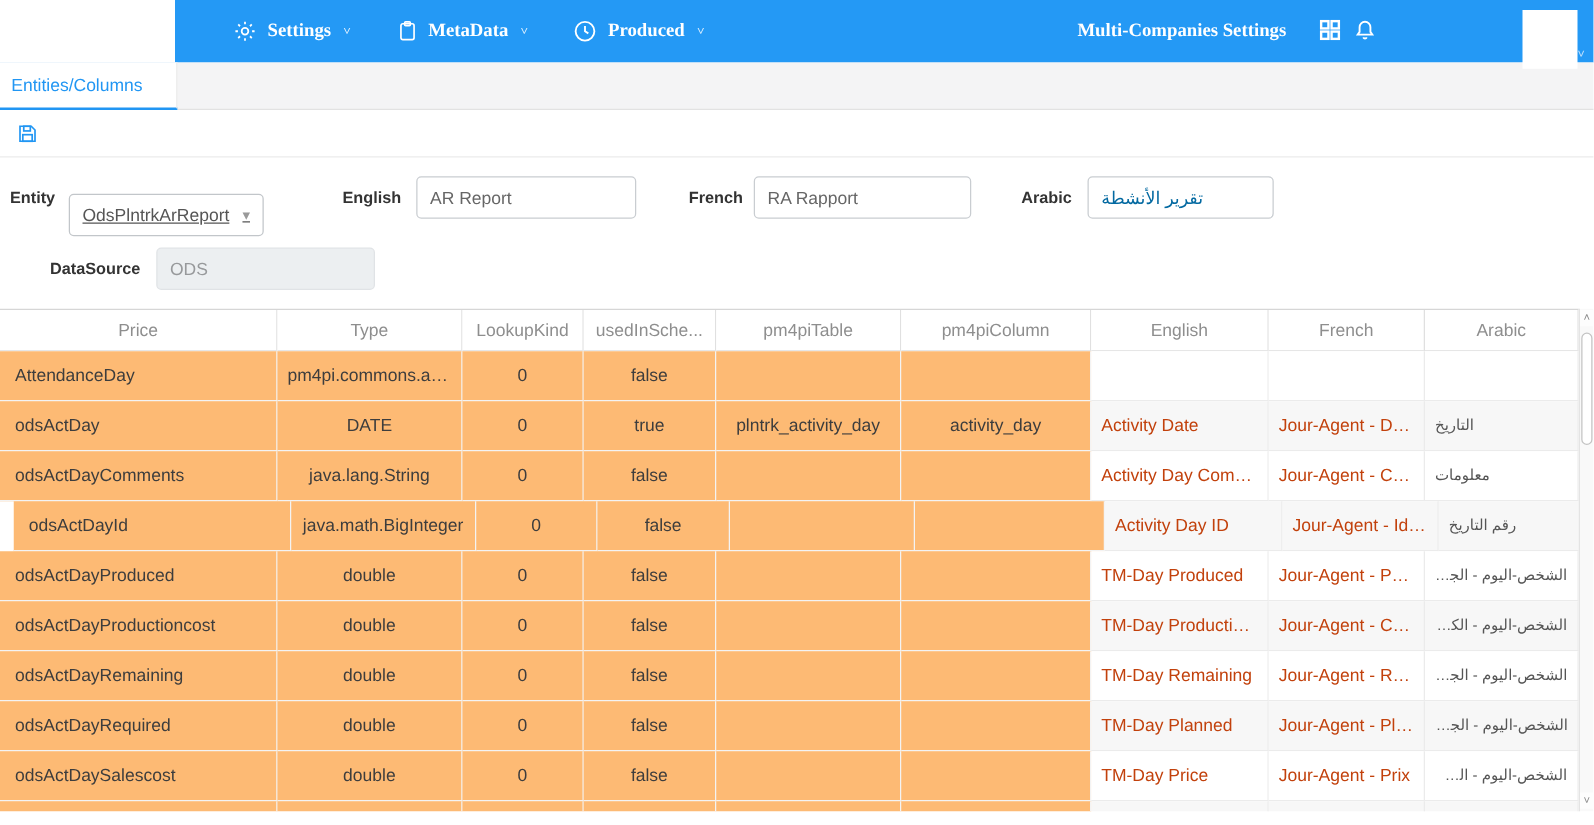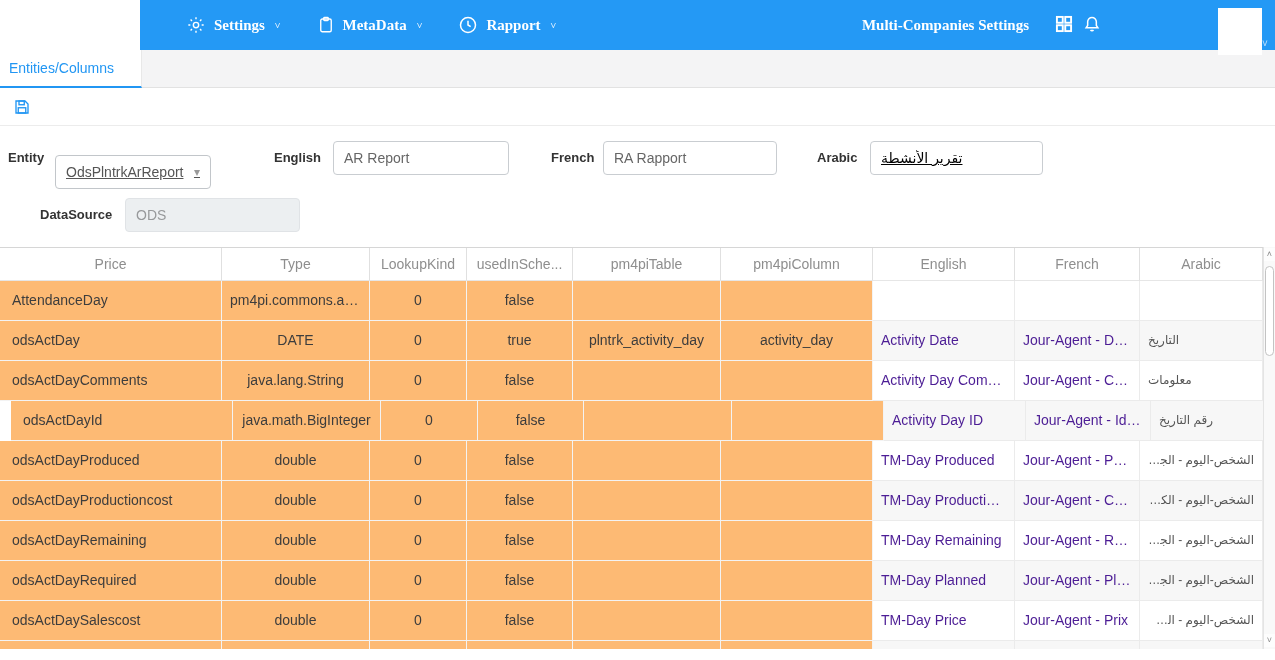--- a/index.html
+++ b/index.html
@@ -48,21 +48,21 @@
   .ghead { display:flex; height:33px; }
   .hcell { flex:none; border-right:1px solid #e0e0e0; border-bottom:1px solid #e6e6e6; color:#8e8e8e;
            font-size:14px; text-align:center; line-height:32px; overflow:hidden; white-space:nowrap;
            text-overflow:ellipsis; padding:0 4px; cursor:pointer; background:#fff; }
   .grow { display:flex; height:40px; }
   .cell { flex:none; line-height:39px; font-size:14px; overflow:hidden; white-space:nowrap;
           text-overflow:ellipsis; padding:0 8px; }
   .cell.ro { background:#fdba74; border-right:1px solid #f3f3f3; border-bottom:1px solid #f3f3f3;
              color:#3d3d3d; text-align:center; }
   .cell.ed { background:#fff; border-right:1px solid #ebebeb; border-bottom:1px solid #ebebeb;
-             color:#4c1d95; text-align:left; }
+             color:#c2410c; text-align:left; }
   .cell.ed.alt { background:#f7f7f7; }
   .cell.name { text-align:left; padding-left:12px; }
   .cell.ar { direction:rtl; font-size:12px; color:#555; }
 
   
   .vscroll { position:absolute; top:247px; left:1263px; width:12px; height:402px; background:#f9f9f9;
              border-left:1px solid #e4e4e4; }
   .sbtn { position:absolute; left:0; width:11px; height:13px; text-align:center; font-size:9px;
           color:#8a8a8a; line-height:12px; cursor:pointer; background:#fdfdfd; }
   .sbtn.up { top:1px; }
@@ -99,21 +99,21 @@
         <span>MetaData</span>
         <span class="chev">˅</span>
       </div>
       <div class="menu-item">
         <span>
           <svg width="20" height="20" viewBox="0 0 24 24" fill="none" stroke="#fff" stroke-width="1.8">
             <circle cx="12" cy="12" r="9"></circle>
             <path d="M12 7v5l3.2 2"></path>
           </svg>
         </span>
-        <span>Rapport</span>
+        <span>Produced</span>
         <span class="chev">˅</span>
       </div>
     </div>
 
     <div class="hdr-title">Multi-Companies Settings</div>
 
     <span class="icon-btn grid-btn">
       <svg width="20" height="20" viewBox="0 0 24 24" fill="none" stroke="#fff" stroke-width="2.3">
         <rect x="3.5" y="3.5" width="7" height="7"></rect>
         <rect x="13.5" y="3.5" width="7" height="7"></rect>
@@ -152,21 +152,21 @@
     <span class="arrow">▾</span>
   </div>
 
   <span class="flabel" style="left:274px; top:141px;">English</span>
   <input class="finput" style="left: 333px; top: 141px; width: 176px;" value="AR Report">
 
   <span class="flabel" style="left:551px; top:141px;">French</span>
   <input class="finput" style="left: 603px; top: 141px; width: 174px;" value="RA Rapport">
 
   <span class="flabel" style="left:817px; top:141px;">Arabic</span>
-  <input class="finput" style="left: 870px; top: 141px; width: 173px; color: #000000; text-decoration: underline;" value="تقرير الأنشطة">
+  <input class="finput" style="left: 870px; top: 141px; width: 149px; color: #0369a1;" value="تقرير الأنشطة">
 
   <span class="flabel" style="left:40px; top:198px;">DataSource</span>
   <input class="finput disabled" style="left: 125px; top: 198px; width: 175px;" readonly="" value="ODS">
 
   <div class="grid">
     <div class="ghead" id="ghead">
         <div class="hcell" style="width: 222px;">Price</div>
         <div class="hcell" style="width: 148px;">Type</div>
         <div class="hcell" style="width: 97px;">LookupKind</div>
         <div class="hcell" style="width: 106px;">usedInSche...</div>

